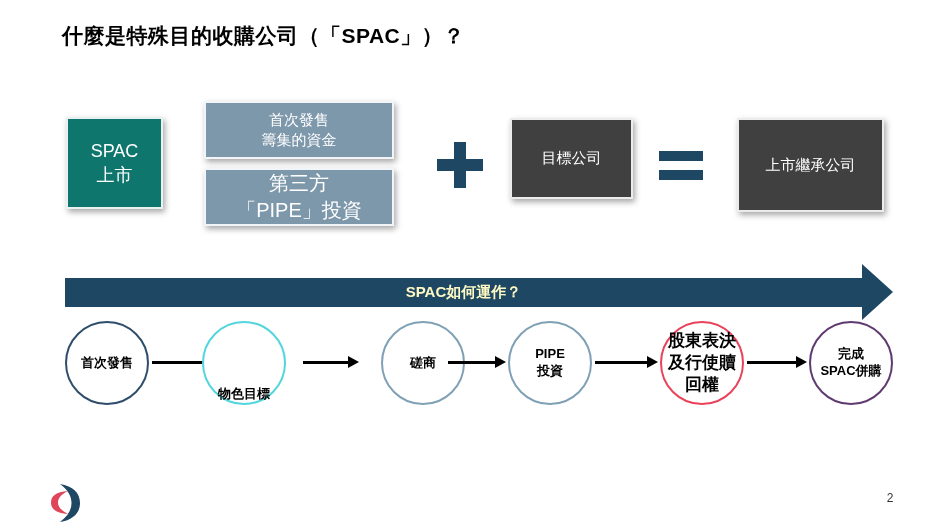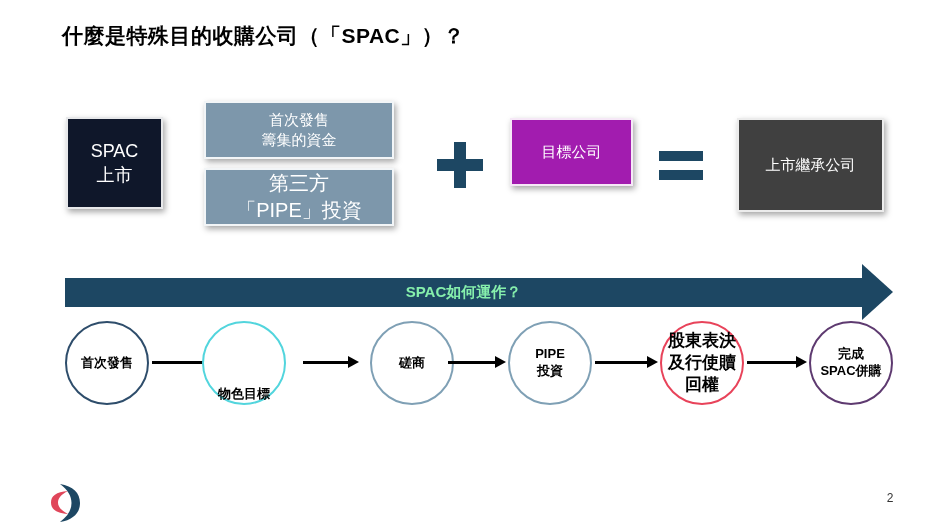--- a/index.html
+++ b/index.html
@@ -7,49 +7,49 @@
          font-family:"Liberation Sans","DejaVu Sans",sans-serif;}
 
   
   .title{position:absolute;left:62px;top:22px;font-size:21px;font-weight:700;color:#000000;letter-spacing:.5px;}
 
   
   .box{position:absolute;display:flex;flex-direction:column;align-items:center;justify-content:center;
        color:#fff;text-align:center;border:2px solid rgba(255,255,255,.9);
        box-shadow:2px 3px 6px rgba(0,0,0,.35);box-sizing:border-box;}
   .box .bl{line-height:1.35;}
-  .box-spac{left:66px;top:117px;width:97px;height:92px;background:#0f172a;font-size:18px;}
+  .box-spac{left:66px;top:117px;width:97px;height:92px;background:#0f766e;font-size:18px;}
   .box-funding{left:204px;top:101px;width:190px;height:58px;background:#7d97ab;font-size:15px;}
   .box-pipe{left:204px;top:168px;width:190px;height:58px;background:#7d97ab;font-size:20px;}
-  .box-target{left:510px;top:118px;width:123px;height:68px;background:#a21caf;font-size:15px;}
+  .box-target{left:510px;top:118px;width:123px;height:81px;background:#404040;font-size:15px;}
   .box-successor{left:737px;top:118px;width:147px;height:94px;background:#404040;font-size:15px;}
 
   
   .plus{position:absolute;left:437px;top:142px;width:46px;height:46px;}
   .plus::before{content:"";position:absolute;left:0;top:17px;width:46px;height:12px;background:#1d4763;}
   .plus::after{content:"";position:absolute;left:17px;top:0;width:12px;height:46px;background:#1d4763;}
   .equals{position:absolute;left:659px;top:151px;width:44px;height:29px;}
   .equals::before,.equals::after{content:"";position:absolute;left:0;width:44px;height:10px;background:#1d4763;}
   .equals::before{top:0;} .equals::after{top:19px;}
 
   
-  .banner{position:absolute;color:#86efac;font-weight:700;text-align:center;}
+  .banner{position:absolute;color:#fef9c3;font-weight:700;text-align:center;}
   .banner .body{position:relative;width:100%;height:100%;display:flex;align-items:center;justify-content:center;}
   .banner1{left:65px;top:278px;width:797px;height:29px;background:#1d4763;font-size:15px;}
   .banner1::after{content:"";position:absolute;left:100%;top:-14px;width:0;height:0;
     border-top:28px solid transparent;border-bottom:28px solid transparent;border-left:31px solid #1d4763;}
   .banner2{left:513px;top:421px;width:355px;height:28px;background:#487690;font-size:15px;}
   .banner2::after{content:"";position:absolute;left:100%;top:-7px;width:0;height:0;
     border-top:21px solid transparent;border-bottom:21px solid transparent;border-left:25px solid #487690;}
 
   
   .circle{position:absolute;top:321px;width:84px;height:84px;border-radius:50%;background:#fff;
     border:2px solid #2e4d6b;box-sizing:border-box;display:flex;flex-direction:column;
     align-items:center;justify-content:center;text-align:center;color:#000;font-weight:700;font-size:13px;line-height:1.3;}
-  .c1{left:65px;} .c2{left:202px;justify-content:flex-end;} .c3{left:370px;} .c4{left:508px;} .c5{left:660px;} .c6{left:809px;}
+  .c1{left:65px;} .c2{left:202px;justify-content:flex-end;} .c3{left:381px;} .c4{left:508px;} .c5{left:660px;} .c6{left:809px;}
   .c5{font-size:17px;}
 
   
   .flow-arrow{position:absolute;top:361px;height:3px;background:#000;}
   .flow-arrow::after{content:"";position:absolute;left:100%;top:-5px;width:0;height:0;
     border-top:6.5px solid transparent;border-bottom:6.5px solid transparent;border-left:11px solid #000;}
   .a1{left:152px;width:51px;} .a2{left:303px;width:45px;} .a3{left:448px;width:47px;}
   .a4{left:595px;width:52px;} .a5{left:747px;width:49px;}
 
   

